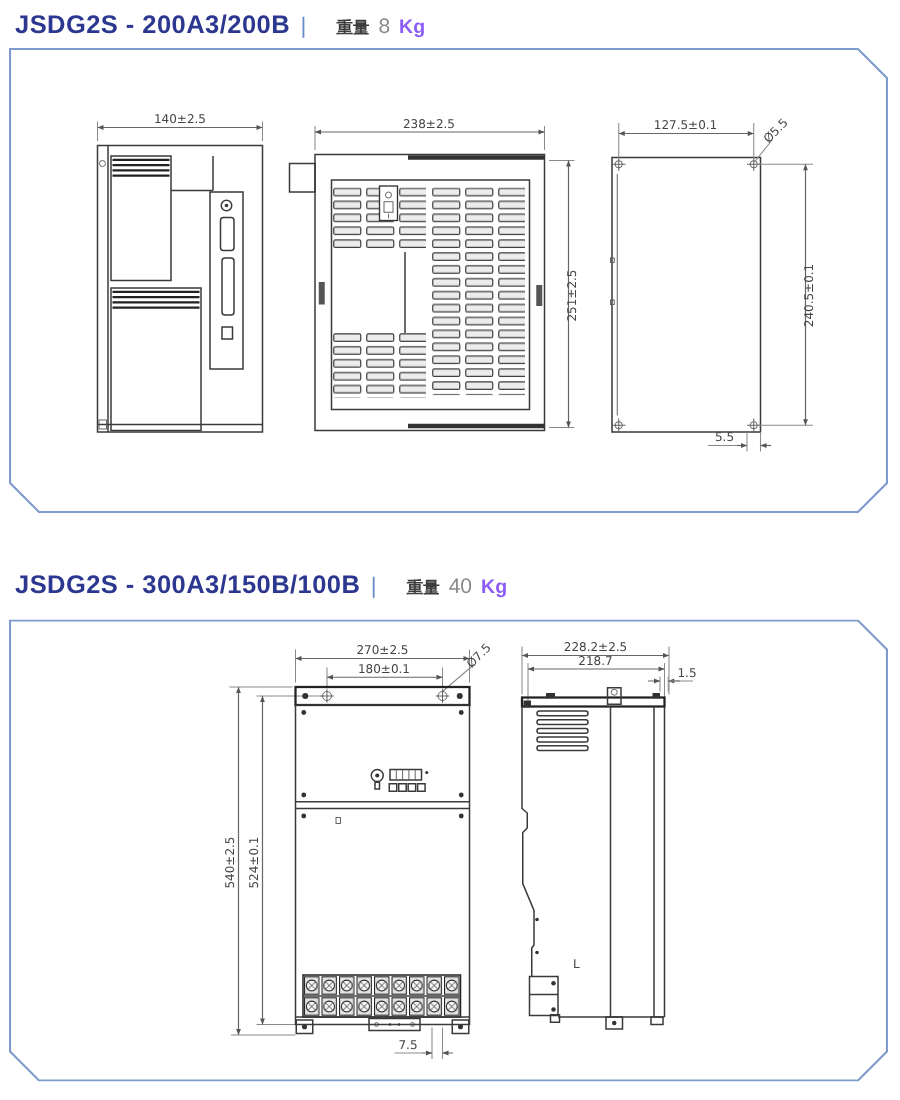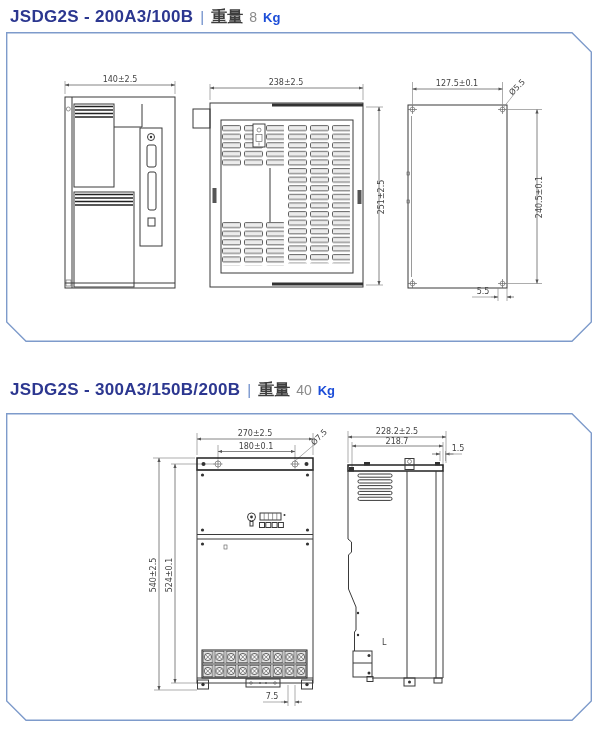--- a/index.html
+++ b/index.html
@@ -1,37 +1,37 @@
 <!DOCTYPE html>
 <html><head>
 <meta charset="utf-8">
 <style>
   html,body{margin:0;padding:0;background:#fff;}
   body{width:600px;height:733px;position:relative;font-family:"Liberation Sans","DejaVu Sans",sans-serif;overflow:hidden;}
   .title{position:absolute;left:10px;display:flex;align-items:baseline;gap:6px;white-space:nowrap;}
   .model{font-size:17px;font-weight:700;color:#2c3790;letter-spacing:.3px;}
   .sep{font-size:15px;color:#6b8cc9;font-weight:400;padding:0 1px;}
-  .wlabel{font-size:16px;color:#3d3d3d;font-weight:700;}
+  .wlabel{font-size:11px;color:#3d3d3d;font-weight:700;margin-left:13px;}
   .wnum{font-size:14px;color:#8a8a8a;}
-  .wunit{font-size:13px;color:#1d4ed8;font-weight:700;}
+  .wunit{font-size:13px;color:#8b5cf6;font-weight:700;}
   svg{position:absolute;display:block;}
   svg text{font-family:"DejaVu Sans","Liberation Sans",sans-serif;font-size:8px;fill:#444;}
   .o{stroke:#3a3a3a;fill:none;stroke-width:1;}
   .ot{stroke:#222;fill:none;stroke-width:1.5;}
   .thin{stroke:#555;fill:none;stroke-width:.6;}
   .xl{stroke:#8a8a8a;stroke-width:.7;fill:none;}
   .dl{stroke:#666;stroke-width:.8;fill:none;}
   .fill{fill:#333;stroke:none;}
   .panel{fill:#ffffff;stroke:#7e9bcb;stroke-width:1.4;}
 </style>
 </head>
 <body>
 
 <div class="title" style="top:7px;">
-  <span class="model">JSDG2S - 200A3/100B</span>
+  <span class="model">JSDG2S - 200A3/200B</span>
   <span class="sep">|</span>
   <span class="wlabel">重量</span>
   <span class="wnum">8</span>
   <span class="wunit">Kg</span>
 </div>
 
 <svg style="left:6px;top:32px;" width="586" height="310" viewBox="0 0 586 310">
   <defs>
     <marker id="m1" viewBox="0 0 10 10" refX="10" refY="5" markerWidth="7" markerHeight="5" orient="auto-start-reverse">
       <path d="M0,1 L10,5 L0,9 z" fill="#555"></path>
@@ -127,21 +127,21 @@
 
     <path class="xl" d="M492,256 V269 M501,256 V269"></path>
     <line class="dl" x1="485" y1="265" x2="492" y2="265" marker-end="url(#m1)"></line>
     <line class="dl" x1="508" y1="265" x2="501" y2="265" marker-end="url(#m1)"></line>
     <line class="xl" x1="466" y1="265" x2="485" y2="265"></line>
     <text x="477" y="262" text-anchor="middle">5.5</text>
   </g>
 </svg>
 
 <div class="title" style="top:380px;">
-  <span class="model">JSDG2S - 300A3/150B/200B</span>
+  <span class="model">JSDG2S - 300A3/150B/100B</span>
   <span class="sep">|</span>
   <span class="wlabel">重量</span>
   <span class="wnum">40</span>
   <span class="wunit">Kg</span>
 </div>
 
 <svg style="left:6px;top:413px;" width="586" height="308" viewBox="0 0 586 308">
   <defs>
     <marker id="m2" viewBox="0 0 10 10" refX="10" refY="5" markerWidth="7" markerHeight="5" orient="auto-start-reverse">
       <path d="M0,1 L10,5 L0,9 z" fill="#555"></path>

